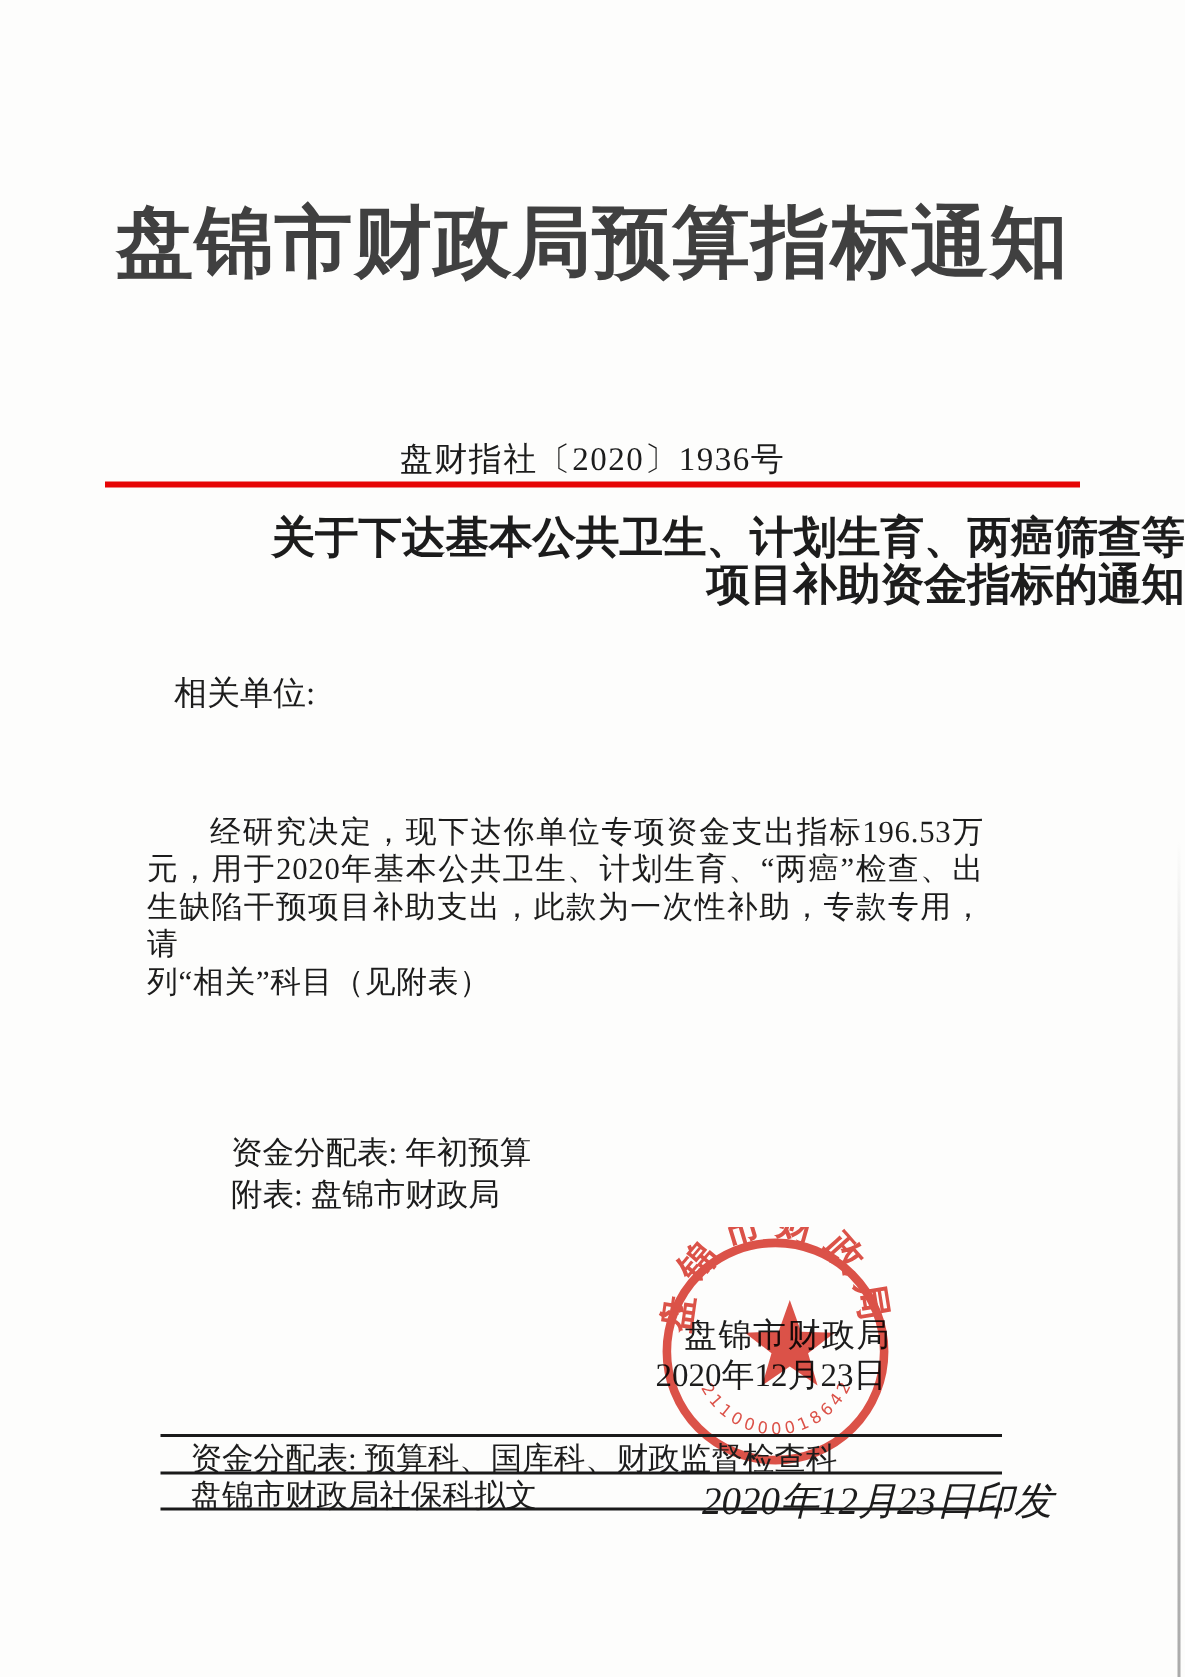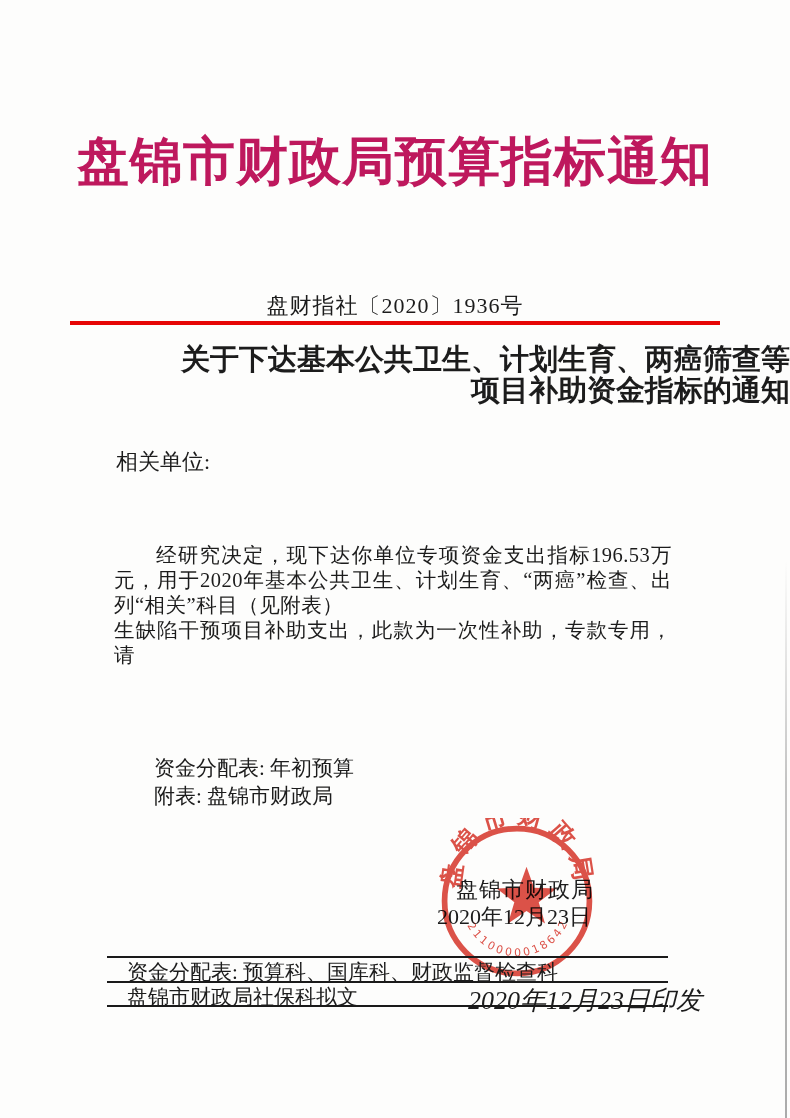--- a/index.html
+++ b/index.html
@@ -3,38 +3,38 @@
 <meta charset="utf-8">
 <style>
   html,body{margin:0;padding:0;background:#ffffff;}
   .page{
     position:relative;width:790px;height:1118px;overflow:hidden;
     background:#fdfdfc;color:#1c1c1c;
     font-family:"Liberation Serif","DejaVu Serif",serif;
   }
   .notice-title{
     position:absolute;top:127px;left:0;width:100%;text-align:center;
-    font-size:52px;font-weight:bold;color:#be185d;letter-spacing:1px;white-space:nowrap;
+    font-size:52px;font-weight:bold;color:#404040;letter-spacing:1px;white-space:nowrap;
   }
   .doc-number{
     position:absolute;top:291px;left:0;width:100%;text-align:center;
     font-size:22px;letter-spacing:1px;
   }
   .red-line{
     position:absolute;top:321px;left:70px;width:650px;height:4px;background:#e60505;
   }
   .subject{
     position:absolute;top:344px;left:0;width:100%;text-align:right;
     font-size:29px;font-weight:bold;line-height:31px;
   }
   .recipient{
     position:absolute;top:447px;left:116px;font-size:22px;
   }
   .body-block{
-    position:absolute;top:543px;left:114px;width:558px;
+    position:absolute;top:543px;left:98px;width:558px;
     font-size:20.5px;line-height:25px;letter-spacing:0.5px;
   }
   .body-line{text-align:justify;text-align-last:justify;}
   .body-line.first{text-indent:42px;}
   .body-line.last{text-align-last:left;}
   .fund-source{position:absolute;top:754px;left:154px;font-size:21px;}
   .attachment{position:absolute;top:782px;left:154px;font-size:21px;}
   .issuer{position:absolute;top:875px;left:456px;font-size:22px;letter-spacing:1px;white-space:nowrap;}
   .issue-date{position:absolute;top:902px;left:437px;font-size:22px;white-space:nowrap;}
   .seal{
@@ -67,22 +67,22 @@
   <div class="subject">
     <div>关于下达基本公共卫生、计划生育、两癌筛查等</div>
     <div>项目补助资金指标的通知</div>
   </div>
 
   <div class="recipient">相关单位:</div>
 
   <div class="body-block">
     <div class="body-line first">经研究决定，现下达你单位专项资金支出指标196.53万</div>
     <div class="body-line">元，用于2020年基本公共卫生、计划生育、“两癌”检查、出</div>
+    <div class="body-line">生缺陷干预项目补助支出，此款为一次性补助，专款专用，请</div>
     <div class="body-line last">列“相关”科目（见附表）</div>
-    <div class="body-line">生缺陷干预项目补助支出，此款为一次性补助，专款专用，请</div>
   </div>
 
   <div class="fund-source">资金分配表: 年初预算</div>
   <div class="attachment">附表: 盘锦市财政局</div>
 
   <div class="issuer">盘锦市财政局</div>
   <div class="issue-date">2020年12月23日</div>
 
   <svg class="seal" viewBox="0 0 170 170" xmlns="http://www.w3.org/2000/svg">
     <circle cx="85" cy="85" r="76" fill="none" stroke="#d93a30" stroke-width="6"></circle>

